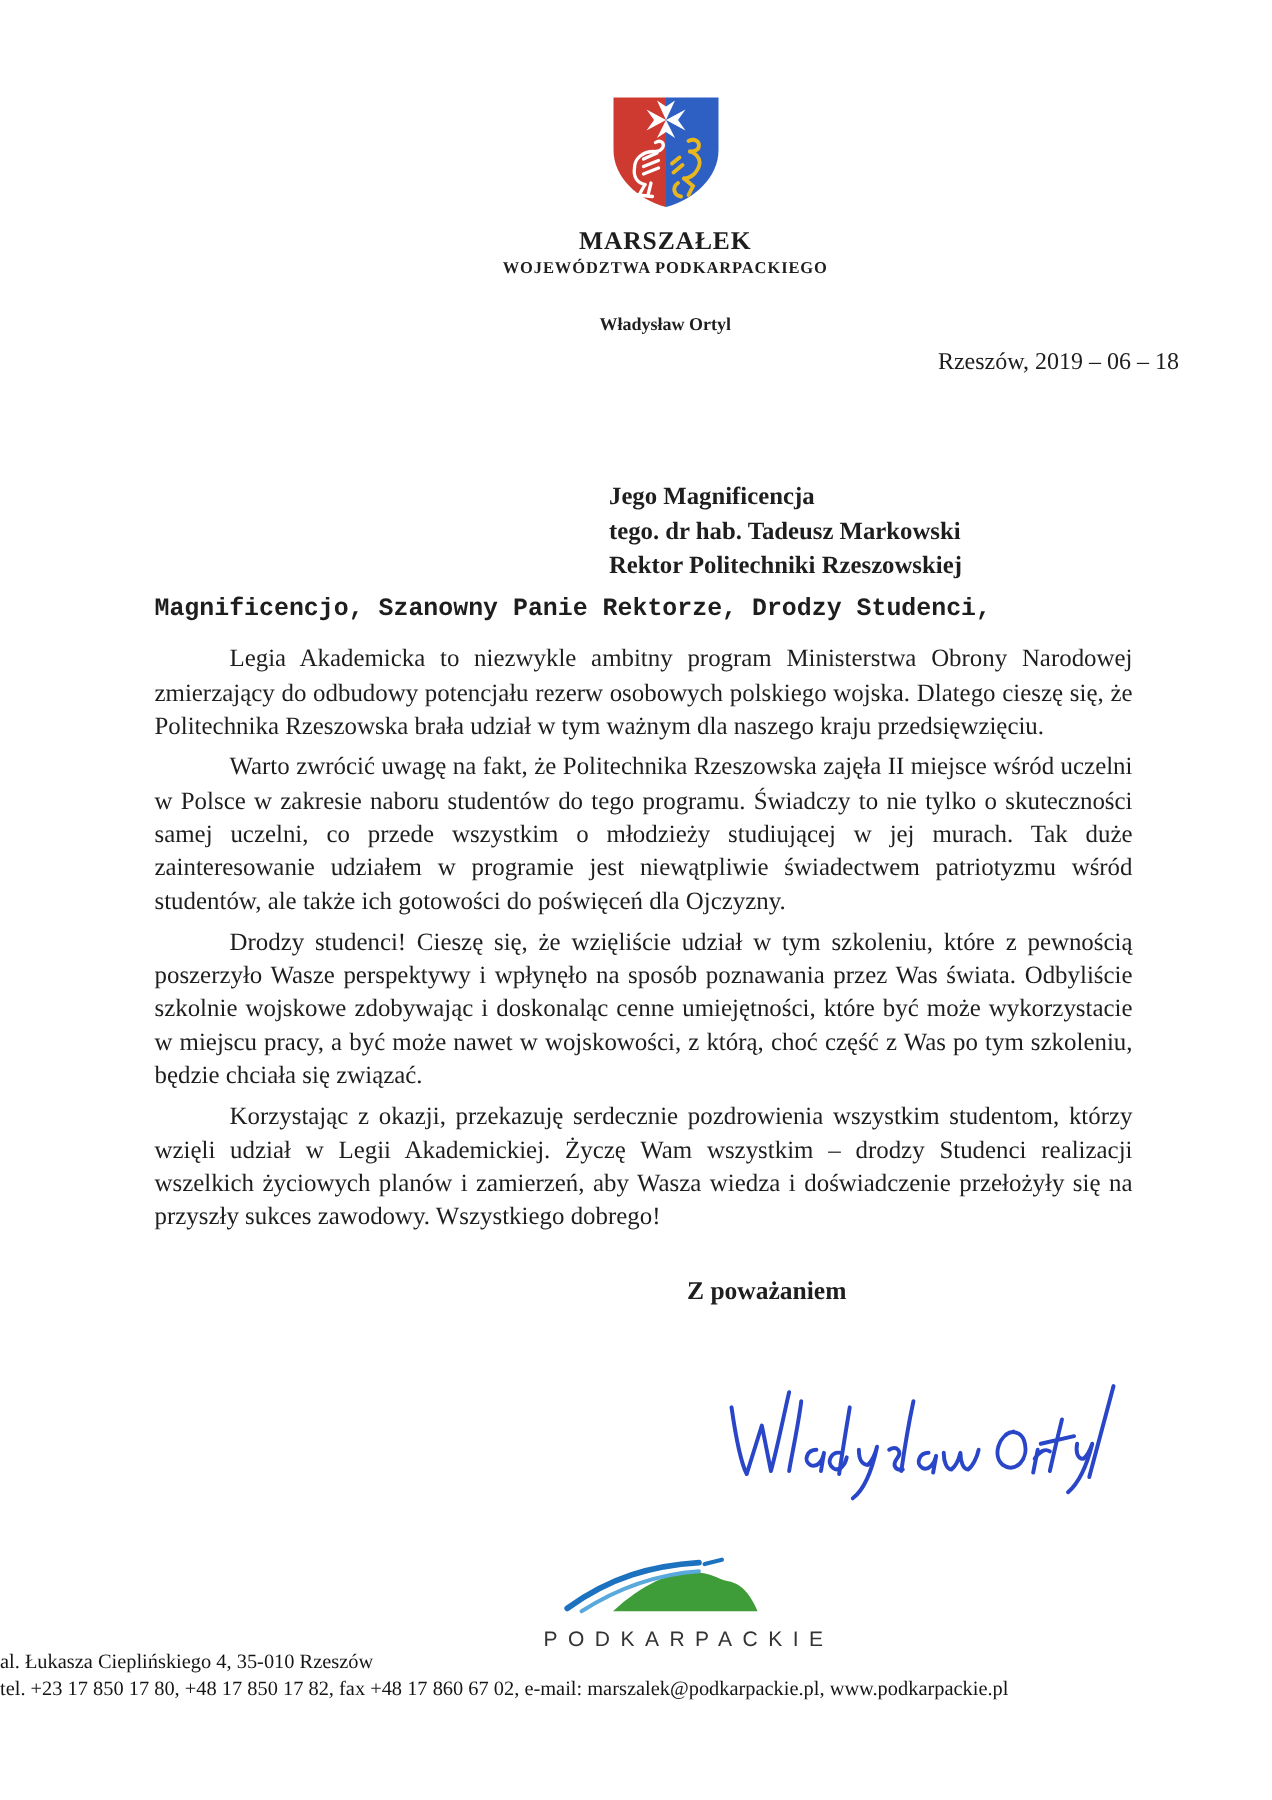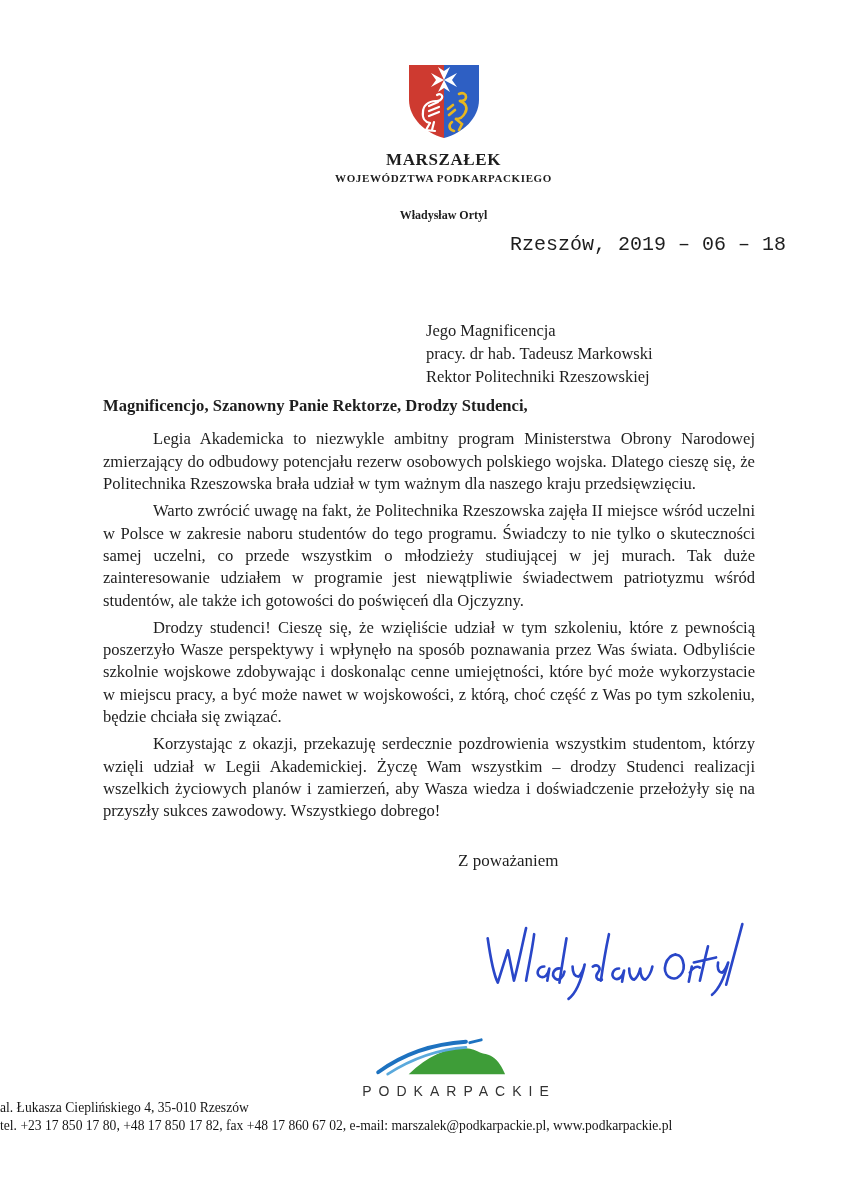--- a/index.html
+++ b/index.html
@@ -13,29 +13,29 @@
     overflow:hidden;
     padding-left:39px;
   }
   
   .letterhead{position:absolute;top:60px;left:0;width:100%;text-align:center;}
   .crest{display:inline-block;width:82px;height:82px;}
   .lh-title1{margin-top:4px;font-size:17px;font-weight:bold;letter-spacing:.6px;line-height:19px;}
   .lh-title2{font-size:11px;font-weight:bold;letter-spacing:.6px;line-height:19px;}
   .lh-name{margin-top:20px;font-size:12px;font-weight:bold;}
   
-  .dateline{position:absolute;top:233px;right:101px;font-size:20px;font-family:Liberation Mono, monospace;}
+  .dateline{position:absolute;top:233px;right:101px;font-size:16px;}
   
-  .addressee{position:absolute;top:319px;left:426px;font-size:16.5px;font-weight:normal;line-height:23px;}
+  .addressee{position:absolute;top:319px;left:406px;font-size:16.5px;font-weight:bold;line-height:23px;}
   
   .body{position:absolute;top:395px;left:103px;width:652px;font-size:16.6px;line-height:22.4px;text-align:justify;}
-  .salutation{font-weight:bold;margin:0 0 11px 0;text-align:left;}
+  .salutation{font-weight:bold;margin:0 0 11px 0;text-align:left;font-family:Liberation Mono, monospace;}
   .body p{margin:0 0 4.5px 0;text-indent:50px;}
   
-  .closing{position:absolute;top:851px;left:458px;font-size:17px;font-weight:normal;}
+  .closing{position:absolute;top:851px;left:458px;font-size:17px;font-weight:bold;}
   .signature{position:absolute;top:916px;left:476px;width:276px;height:96px;}
   
   .logo{position:absolute;top:1036px;left:0;width:100%;text-align:center;}
   .logo-graphic{display:inline-block;width:150px;height:42px;}
   .logo-label{
     font-family:"Liberation Sans","DejaVu Sans",sans-serif;
     font-size:14px;color:#333;letter-spacing:7px;
     margin-top:1px;padding-left:7px;margin-left:24px;
   }
   
@@ -83,21 +83,21 @@
     </svg>
     <div class="lh-title1">MARSZAŁEK</div>
     <div class="lh-title2">WOJEWÓDZTWA PODKARPACKIEGO</div>
     <div class="lh-name">Władysław Ortyl</div>
   </div>
 
   <div class="dateline">Rzeszów, 2019 – 06 – 18</div>
 
   <div class="addressee">
     <div>Jego Magnificencja</div>
-    <div>pracy. dr hab. Tadeusz Markowski</div>
+    <div>tego. dr hab. Tadeusz Markowski</div>
     <div>Rektor Politechniki Rzeszowskiej</div>
   </div>
 
   <div class="body">
     <div class="salutation">Magnificencjo, Szanowny Panie Rektorze, Drodzy Studenci,</div>
     <p>Legia Akademicka to niezwykle ambitny program Ministerstwa Obrony Narodowej zmierzający do odbudowy potencjału rezerw osobowych polskiego wojska. Dlatego cieszę się, że Politechnika Rzeszowska brała udział w tym ważnym dla naszego kraju przedsięwzięciu.</p>
     <p>Warto zwrócić uwagę na fakt, że Politechnika Rzeszowska zajęła II miejsce wśród uczelni w Polsce w zakresie naboru studentów do tego programu. Świadczy to nie tylko o skuteczności samej uczelni, co przede wszystkim o młodzieży studiującej w jej murach. Tak duże zainteresowanie udziałem w programie jest niewątpliwie świadectwem patriotyzmu wśród studentów, ale także ich gotowości do poświęceń dla Ojczyzny.</p>
     <p>Drodzy studenci! Cieszę się, że wzięliście udział w tym szkoleniu, które z pewnością poszerzyło Wasze perspektywy i wpłynęło na sposób poznawania przez Was świata. Odbyliście szkolnie wojskowe zdobywając i doskonaląc cenne umiejętności, które być może wykorzystacie w miejscu pracy, a być może nawet w wojskowości, z którą, choć część z Was po tym szkoleniu, będzie chciała się związać.</p>
     <p>Korzystając z okazji, przekazuję serdecznie pozdrowienia wszystkim studentom, którzy wzięli udział w Legii Akademickiej. Życzę Wam wszystkim – drodzy Studenci realizacji wszelkich życiowych planów i zamierzeń, aby Wasza wiedza i doświadczenie przełożyły się na przyszły sukces zawodowy. Wszystkiego dobrego!</p>
   </div>

